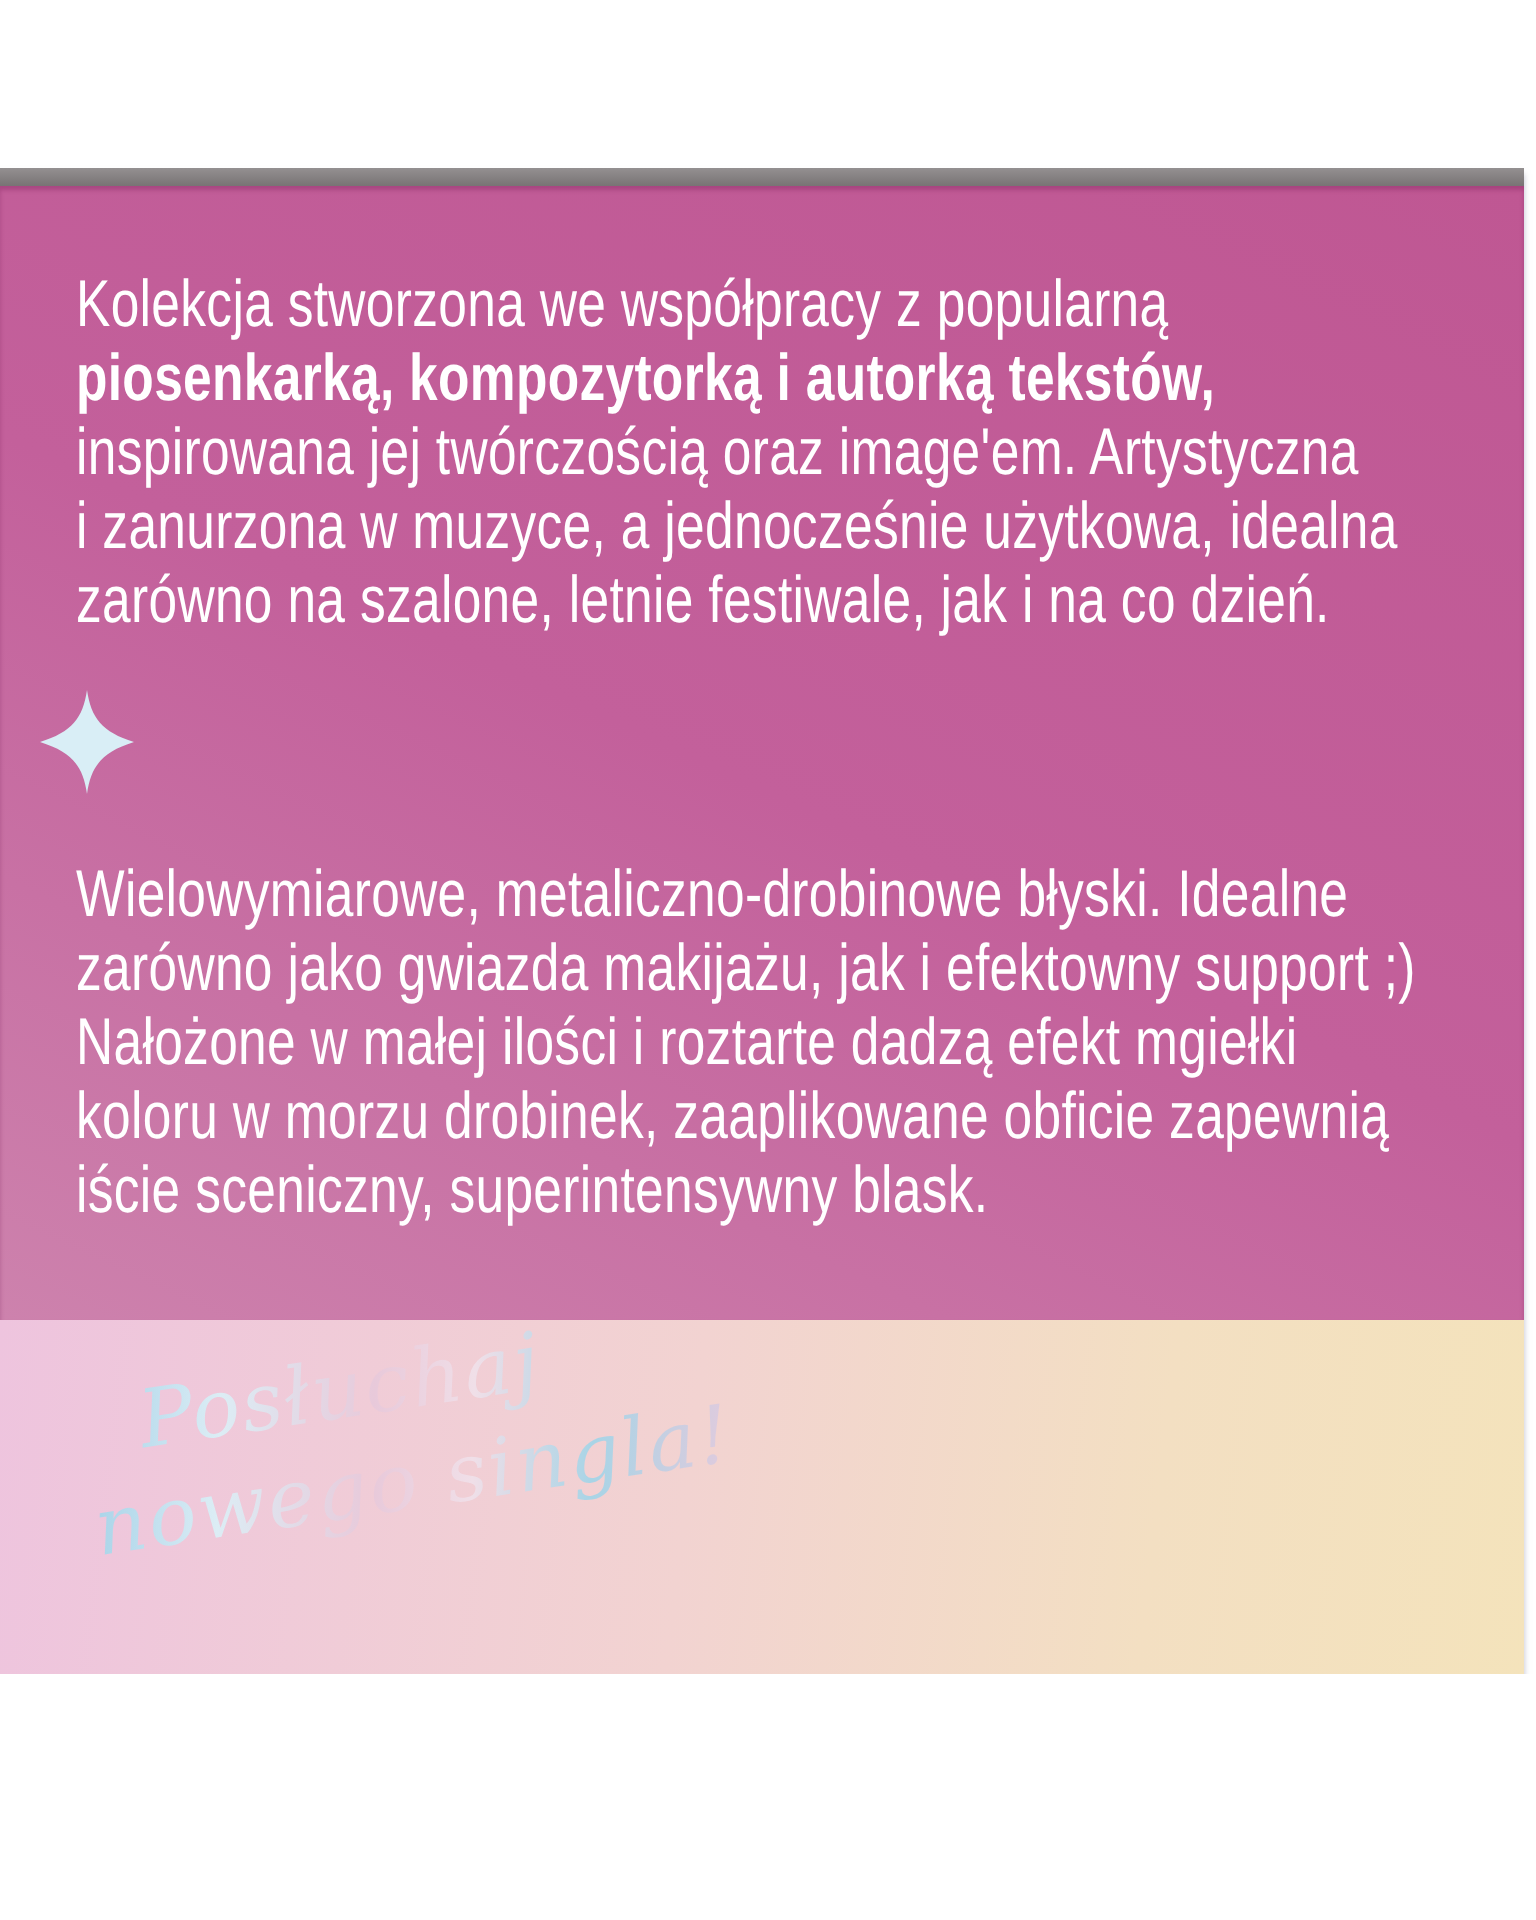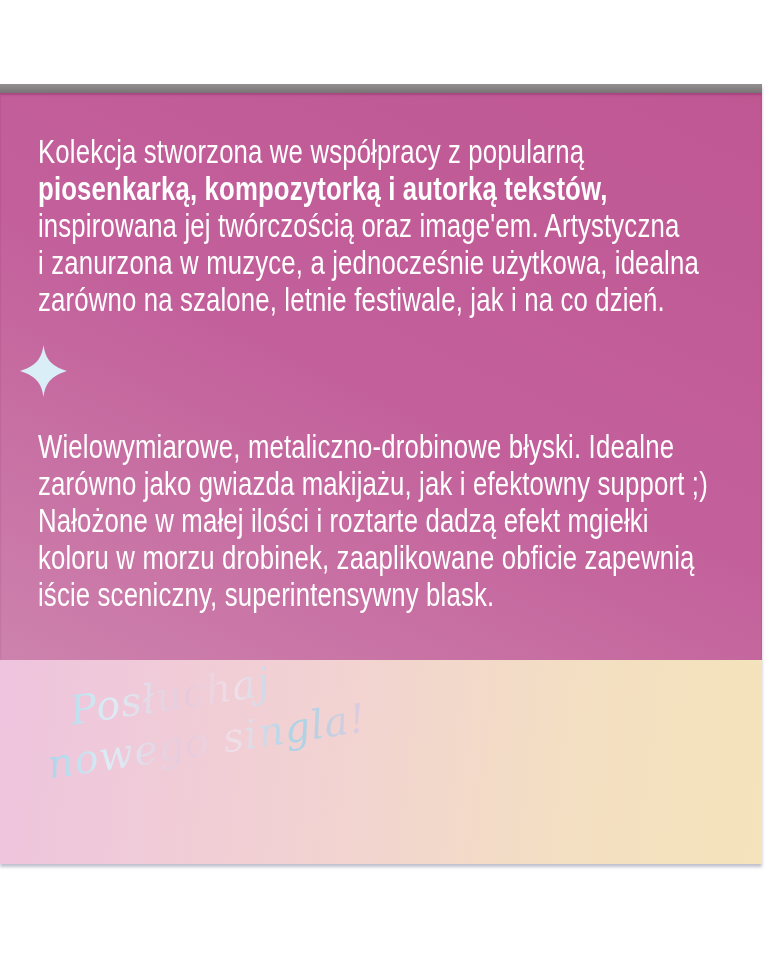--- a/index.html
+++ b/index.html
@@ -2,21 +2,21 @@
 <html><head>
 <meta charset="utf-8">
 <style>
   html, body {
     margin: 0;
     padding: 0;
   }
   .page {
     position: relative;
     width: 768px;
-    height: 960px;
+    height: 837px;
     background: #ffffff;
     overflow: hidden;
     font-family: "Liberation Sans", sans-serif;
   }
   .card {
     position: absolute;
     left: 0;
     top: 84px;
     width: 762px;
     height: 780px;

